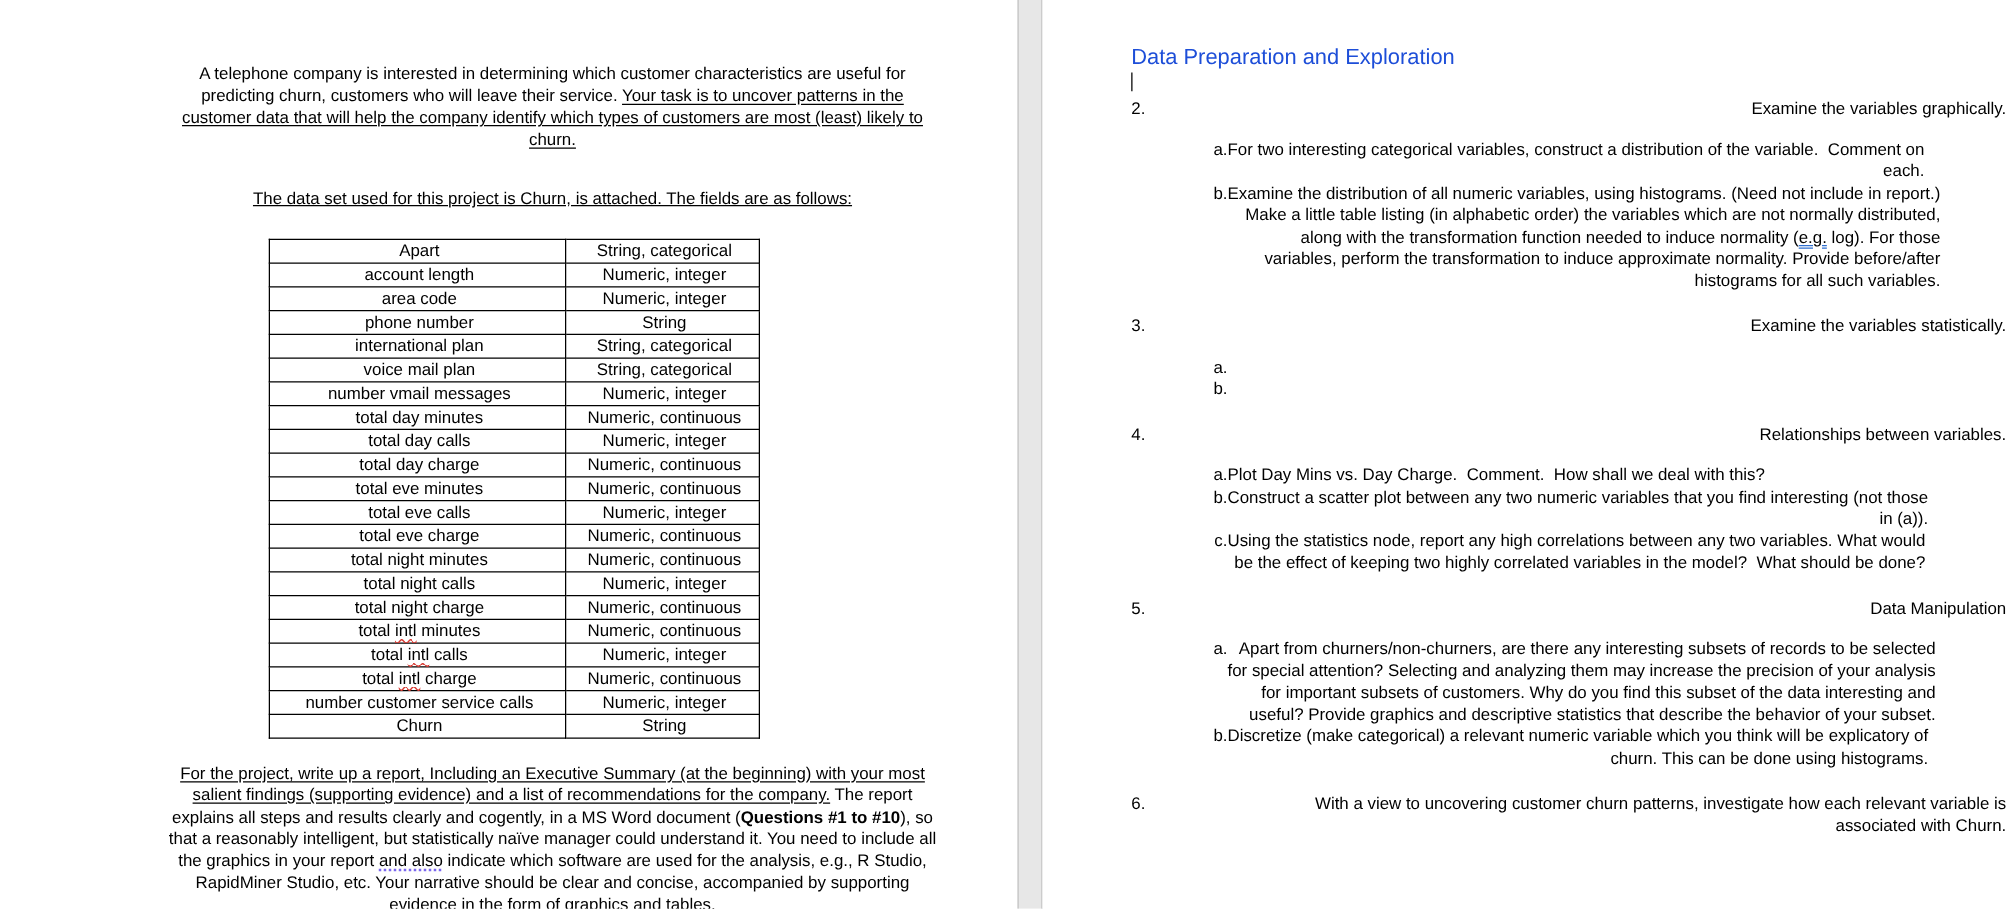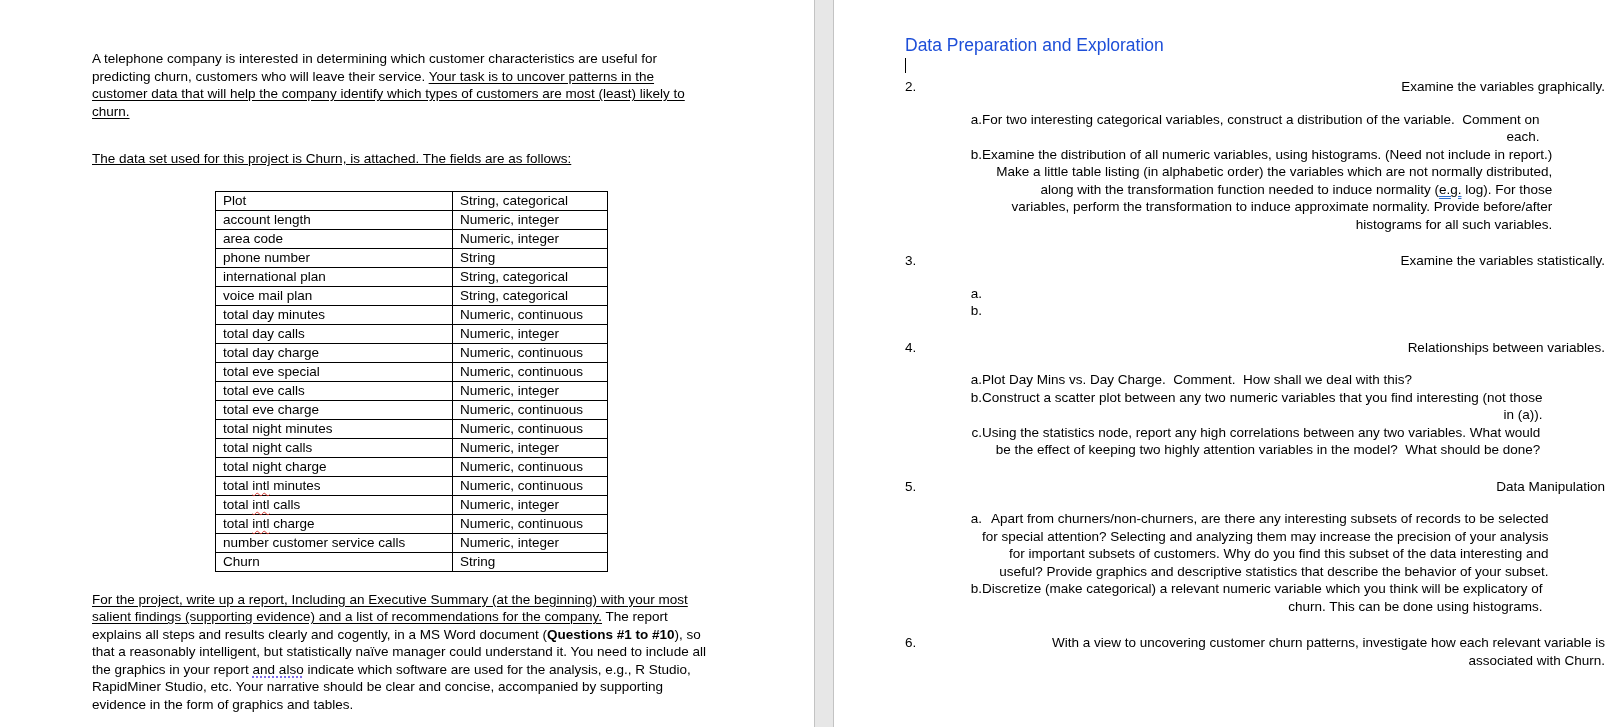--- a/index.html
+++ b/index.html
@@ -4,21 +4,21 @@
 <style>
   html,body{margin:0;padding:0;}
   body{
     width:1605px;height:727px;position:relative;overflow:hidden;
     background:#ffffff;
     font-family:"Liberation Sans","DejaVu Sans",sans-serif;
     color:#000;
     font-size:13.5px;line-height:17.5px;
   }
   .page{position:absolute;top:0;bottom:0;background:#fff;}
-  .page-left{left:0;width:814px;}
+  .page-left{left:0;width:814px;text-align:center;}
   .page-right{left:834px;right:0;}
   .page-gap{
     position:absolute;top:0;bottom:0;left:814px;width:18px;
     background:#e7e7e7;border-left:1px solid #c3c3c3;border-right:1px solid #c3c3c3;
   }
   .content-left{position:absolute;left:92px;top:50px;width:700px;}
   .content-right{position:absolute;left:71px;top:34px;width:700px;}
   .para{white-space:pre-wrap;margin:0;}
   .para-dataset{margin-top:30px;text-decoration:underline;}
   .fields-table{border-collapse:collapse;margin:23px 0 0 123px;}
@@ -60,21 +60,21 @@
 <div class="page page-left">
   <div class="content-left">
     <p class="para"><span class="r-n">A telephone company is interested in determining which customer characteristics are useful for
 predicting churn, customers who will leave their service. </span><span class="r-u">Your task is to uncover patterns in the
 customer data that will help the company identify which types of customers are most (least) likely to
 churn.</span></p>
     <p class="para para-dataset"><span class="r-n">The data set used for this project is Churn, is attached. The fields are as follows:</span></p>
     <table class="fields-table">
       <tbody>
           <tr>
-            <td class="col-field">Plot</td>
+            <td class="col-field">Apart</td>
             <td class="col-type">String, categorical</td>
           </tr>
           <tr>
             <td class="col-field">account length</td>
             <td class="col-type">Numeric, integer</td>
           </tr>
           <tr>
             <td class="col-field">area code</td>
             <td class="col-type">Numeric, integer</td>
           </tr>
@@ -84,33 +84,37 @@
           </tr>
           <tr>
             <td class="col-field">international plan</td>
             <td class="col-type">String, categorical</td>
           </tr>
           <tr>
             <td class="col-field">voice mail plan</td>
             <td class="col-type">String, categorical</td>
           </tr>
           <tr>
+            <td class="col-field">number vmail messages</td>
+            <td class="col-type">Numeric, integer</td>
+          </tr>
+          <tr>
             <td class="col-field">total day minutes</td>
             <td class="col-type">Numeric, continuous</td>
           </tr>
           <tr>
             <td class="col-field">total day calls</td>
             <td class="col-type">Numeric, integer</td>
           </tr>
           <tr>
             <td class="col-field">total day charge</td>
             <td class="col-type">Numeric, continuous</td>
           </tr>
           <tr>
-            <td class="col-field">total eve special</td>
+            <td class="col-field">total eve minutes</td>
             <td class="col-type">Numeric, continuous</td>
           </tr>
           <tr>
             <td class="col-field">total eve calls</td>
             <td class="col-type">Numeric, integer</td>
           </tr>
           <tr>
             <td class="col-field">total eve charge</td>
             <td class="col-type">Numeric, continuous</td>
           </tr>
@@ -212,21 +216,21 @@
                 <div class="sub-text"><span class="r-n">Plot Day Mins vs. Day Charge.  Comment.  How shall we deal with this?</span></div>
               </div>
               <div class="sub">
                 <div class="sub-letter">b.</div>
                 <div class="sub-text"><span class="r-n">Construct a scatter plot between any two numeric variables that you find interesting (not those
 in (a)).</span></div>
               </div>
               <div class="sub">
                 <div class="sub-letter">c.</div>
                 <div class="sub-text"><span class="r-n">Using the statistics node, report any high correlations between any two variables. What would
-be the effect of keeping two highly attention variables in the model?  What should be done?</span></div>
+be the effect of keeping two highly correlated variables in the model?  What should be done?</span></div>
               </div>
             </div>
           </div>
         </div>
         <div class="item">
           <div class="item-num">5.</div>
           <div class="item-body">
             <div class="item-text"><span class="r-n">Data Manipulation</span></div>
             <div class="subs">
               <div class="sub">

